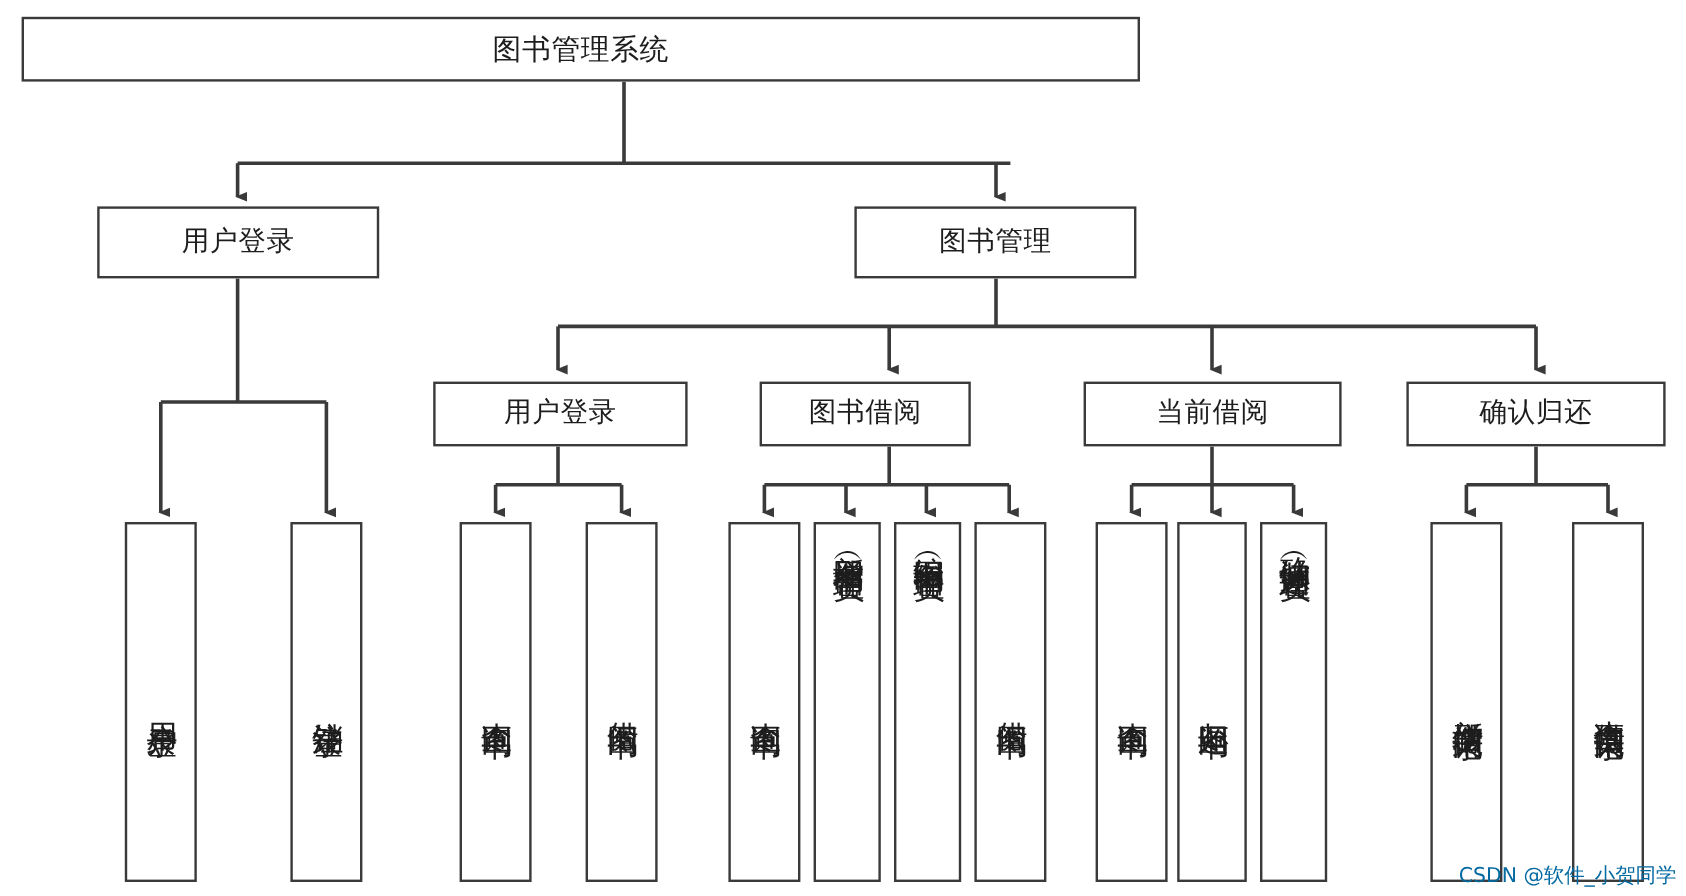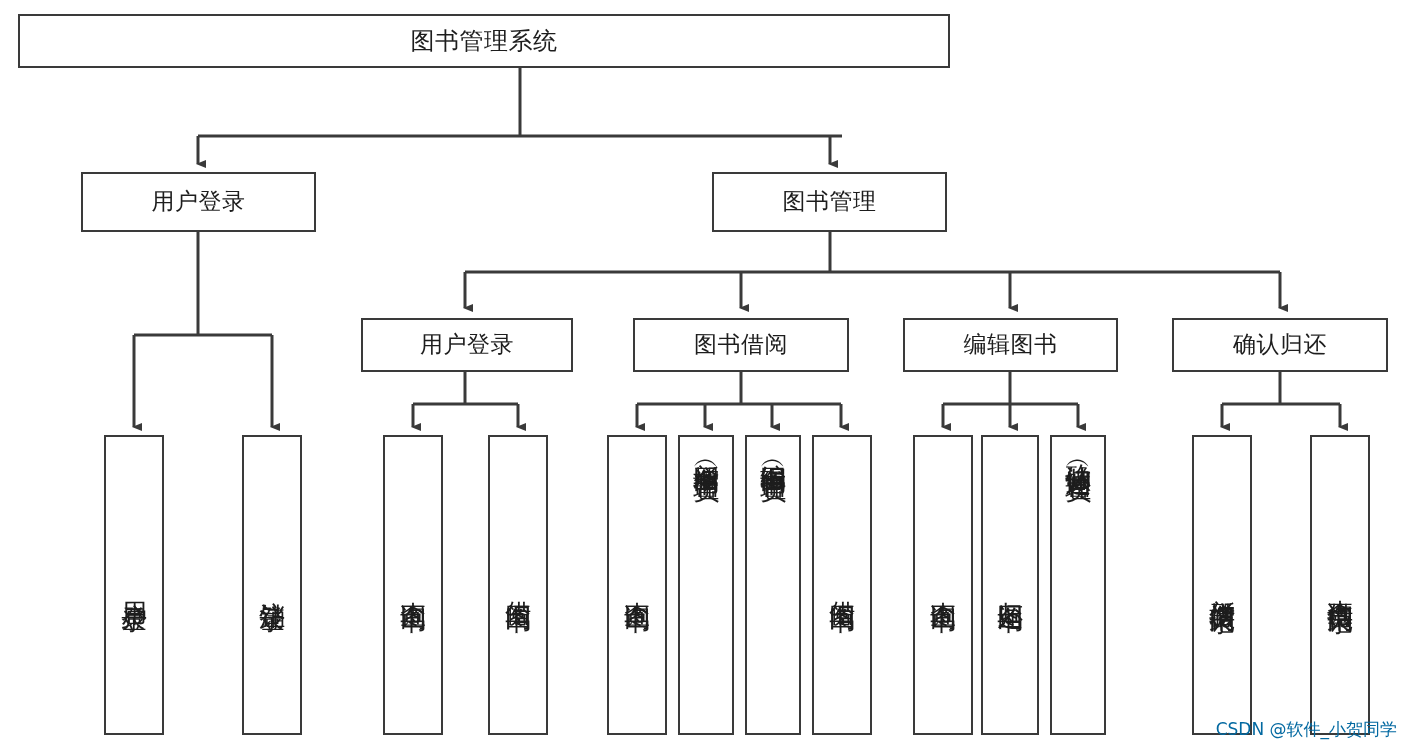--- a/index.html
+++ b/index.html
@@ -141,25 +141,25 @@
   <div class="node horizontal" style="left:81px; top:172px; width:235px; height:60px;">
     <span class="label">用户登录</span>
   </div>
   <div class="node horizontal" style="left:712px; top:172px; width:235px; height:60px;">
     <span class="label">图书管理</span>
   </div>
 
   <div class="node horizontal" style="left:361px; top:318px; width:212px; height:54px;">
     <span class="label">用户登录</span>
   </div>
-  <div class="node horizontal" style="left:633px; top:318px; width:216px; height:54px;">
+  <div class="node horizontal" style="left:633px; top:318px; width:176px; height:54px;">
     <span class="label">图书借阅</span>
   </div>
   <div class="node horizontal" style="left:903px; top:318px; width:215px; height:54px;">
-    <span class="label">编辑图书</span>
+    <span class="label">当前借阅</span>
   </div>
   <div class="node horizontal" style="left:1172px; top:318px; width:216px; height:54px;">
     <span class="label">确认归还</span>
   </div>
 
   <div class="node vertical centered" style="left:104px; top:435px; width:60px; height:300px;">
     <span class="label">用户登录</span>
   </div>
   <div class="node vertical centered" style="left:242px; top:435px; width:60px; height:300px;">
     <span class="label">注销登录</span>

